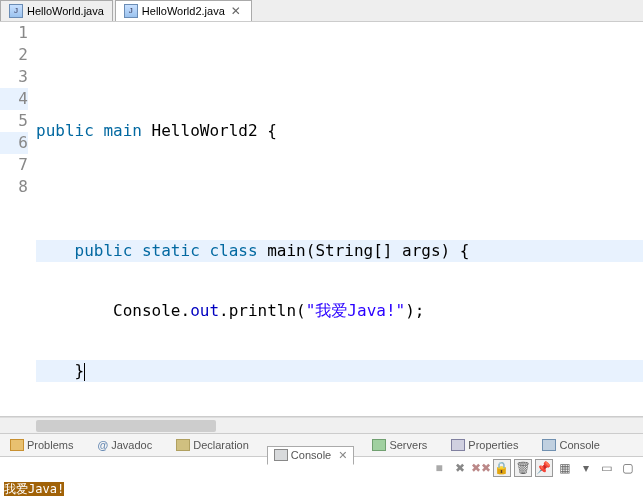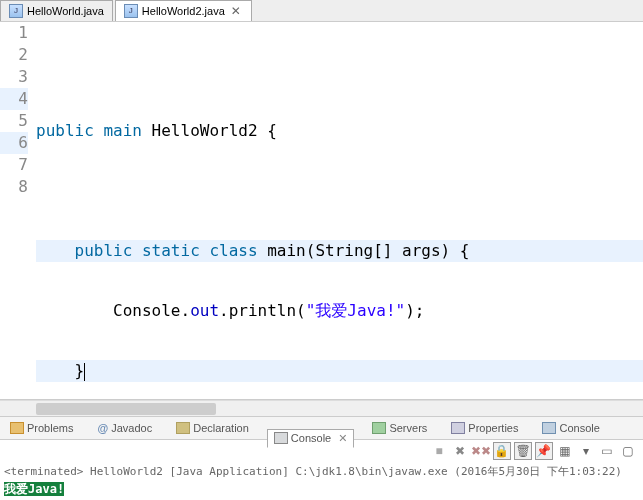--- a/index.html
+++ b/index.html
@@ -162,24 +162,23 @@
   font-family: Consolas, monospace;
   font-size: 12px;
   padding: 2px 4px;
 }
 .console-header {
   color: #666;
   font-size: 11px;
   margin-bottom: 2px;
 }
 .console-out.sel {
-  background: #15803d;
+  background: #a16207;
   color: #fff;
   display: inline;
-  font-weight: bold;
 }
 </style>
 </head>
 <body>
 
 <div class="tabs">
   <div class="tab">
     <span class="ficon">J</span>
     <span>HelloWorld.java</span>
   </div>
@@ -255,15 +254,14 @@
   <span class="tbtn box">🔒</span>
   <span class="tbtn box">🗑</span>
   <span class="tbtn box">📌</span>
   <span class="tbtn">▦</span>
   <span class="tbtn">▾</span>
   <span class="tbtn">▭</span>
   <span class="tbtn">▢</span>
 </div>
 
 <div class="console">
-  <div class="console-header">&lt;terminated&gt; HelloWorld2 [Java Application] C:\jdk1.8\bin\javaw.exe (2016年5月30日 下午1:03:22)</div>
   <div><span class="console-out sel">我爱Java!</span></div>
 </div>
 
 </body></html>

